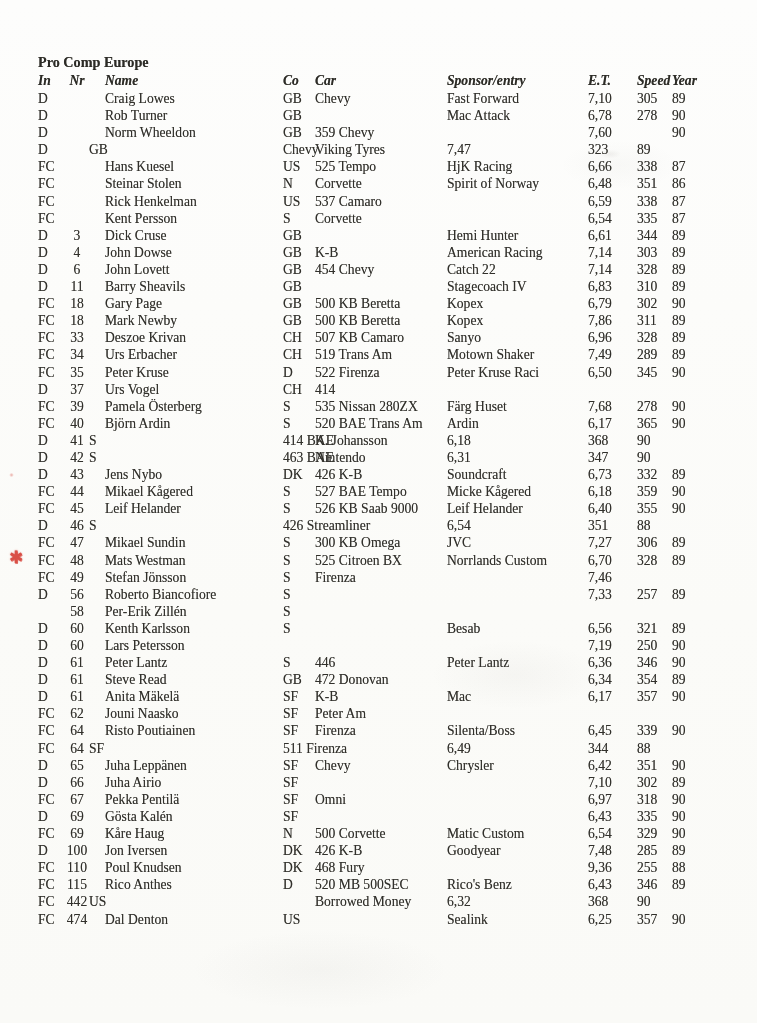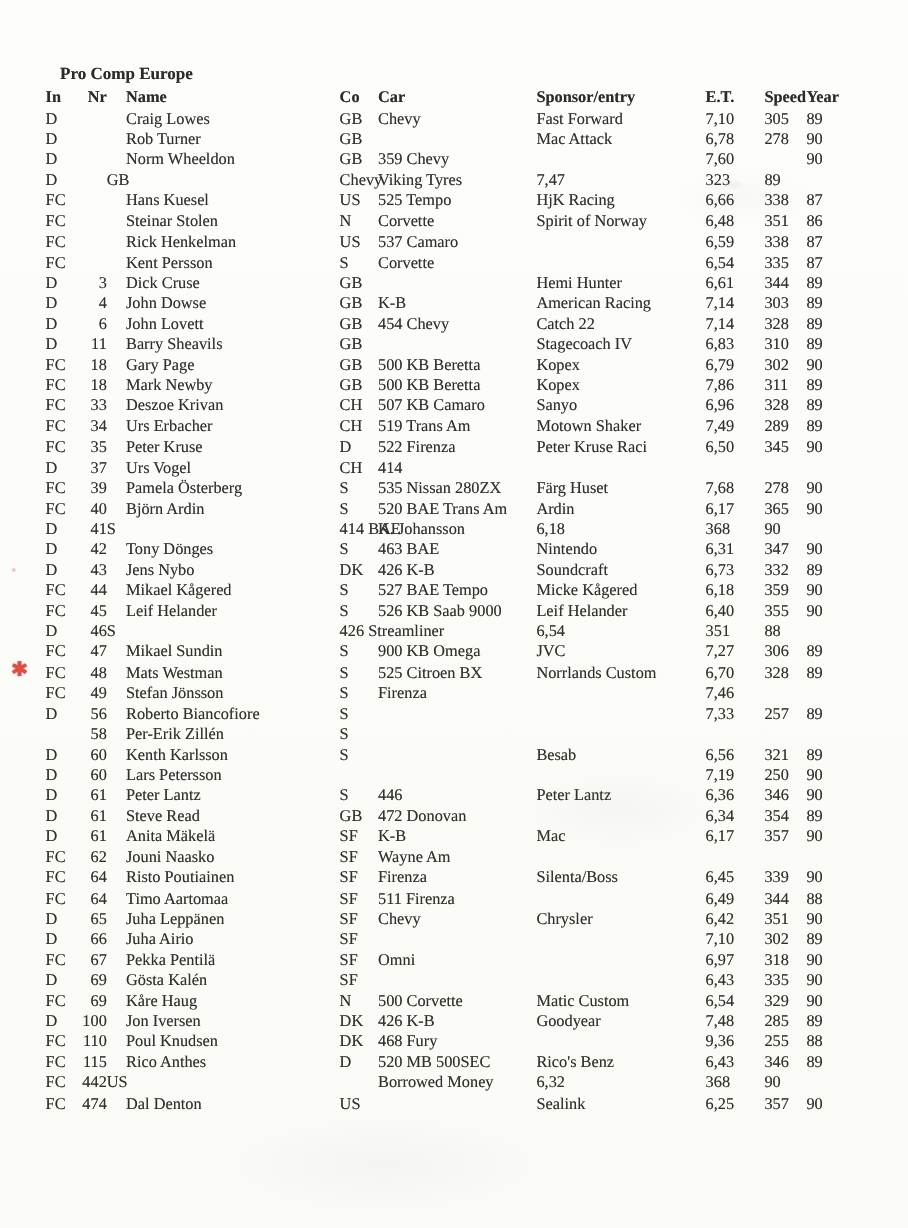--- a/index.html
+++ b/index.html
@@ -7,43 +7,44 @@
     width:757px;height:1023px;position:relative;overflow:hidden;
     background:#fcfcfa;
     font-family:"Liberation Serif","DejaVu Serif",serif;
   }
   .page{
     position:absolute;inset:0;
     background:linear-gradient(180deg,#fdfdfc 0%,#fbfbf8 60%,#fafaf7 100%);
   }
   .sheet{position:absolute;top:53px;left:0;width:757px;}
   .title{
-    margin-left:50px;height:19px;line-height:19px;
+    margin-left:38px;height:19px;line-height:19px;
     font-weight:bold;font-size:14.2px;color:#2c2b26;
     text-shadow:0 0 .5px rgba(44,43,38,.55);
     white-space:nowrap;
   }
   .hdr,.row{
     display:grid;
     grid-template-columns:27px 24px 194px 32px 132px 141px 49px 35px 40px;
     padding-left:38px;
     white-space:nowrap;
     color:#31302b;
     font-size:13.6px;
   }
   .hdr{
     height:18px;line-height:18px;font-weight:bold;color:#2c2b26;
     text-shadow:0 0 .5px rgba(44,43,38,.55);
+    font-style:italic;
   }
   .row{
     height:17.1px;line-height:17.2px;position:relative;
     text-shadow:0 0 .45px rgba(49,48,43,.5);
   }
   .c{overflow:visible;}
-  .c1{text-align:right;}
+  .c1{text-align:center;}
   .c2{padding-left:16px;}
   .flag{
     position:absolute;left:9px;top:-3px;
     font-size:17px;line-height:17px;
     text-shadow:0 0 1.6px rgba(217,79,70,.85), 0.5px 0.5px 0 rgba(217,79,70,.7);
     letter-spacing:-2px;
   }
   .faint-dot{
     position:absolute;left:9px;top:7px;width:5px;height:4px;border-radius:50%;
     background:radial-gradient(circle,rgba(222,110,100,.55) 0%,rgba(222,110,100,0) 75%);
@@ -303,21 +304,20 @@
           <span class="c c3">S</span>
           <span class="c c4">414 BAE</span>
           <span class="c c5">K. Johansson</span>
           <span class="c c6">6,18</span>
           <span class="c c7">368</span>
           <span class="c c8">90</span>
         </div>
         <div class="row">
           <span class="c c0">D</span>
           <span class="c c1">42</span>
-          <span class="c c2">Tony Dönges</span>
           <span class="c c3">S</span>
           <span class="c c4">463 BAE</span>
           <span class="c c5">Nintendo</span>
           <span class="c c6">6,31</span>
           <span class="c c7">347</span>
           <span class="c c8">90</span>
         </div>
         <div class="row">
           <span class="c c0">D</span>
           <span class="c c1">43</span>
@@ -360,21 +360,21 @@
           <span class="c c5"></span>
           <span class="c c6">6,54</span>
           <span class="c c7">351</span>
           <span class="c c8">88</span>
         </div>
         <div class="row">
           <span class="c c0">FC</span>
           <span class="c c1">47</span>
           <span class="c c2">Mikael Sundin</span>
           <span class="c c3">S</span>
-          <span class="c c4">900 KB Omega</span>
+          <span class="c c4">300 KB Omega</span>
           <span class="c c5">JVC</span>
           <span class="c c6">7,27</span>
           <span class="c c7">306</span>
           <span class="c c8">89</span>
         </div>
         <div class="row">
           <span class="c c0">FC</span>
           <span class="c c1">48</span>
           <span class="c c2">Mats Westman</span>
           <span class="c c3">S</span>
@@ -471,41 +471,40 @@
           <span class="c c5">Mac</span>
           <span class="c c6">6,17</span>
           <span class="c c7">357</span>
           <span class="c c8">90</span>
         </div>
         <div class="row">
           <span class="c c0">FC</span>
           <span class="c c1">62</span>
           <span class="c c2">Jouni Naasko</span>
           <span class="c c3">SF</span>
-          <span class="c c4">Wayne Am</span>
+          <span class="c c4">Peter Am</span>
           <span class="c c5"></span>
           <span class="c c6"></span>
           <span class="c c7"></span>
           <span class="c c8"></span>
         </div>
         <div class="row">
           <span class="c c0">FC</span>
           <span class="c c1">64</span>
           <span class="c c2">Risto Poutiainen</span>
           <span class="c c3">SF</span>
           <span class="c c4">Firenza</span>
           <span class="c c5">Silenta/Boss</span>
           <span class="c c6">6,45</span>
           <span class="c c7">339</span>
           <span class="c c8">90</span>
         </div>
         <div class="row">
           <span class="c c0">FC</span>
           <span class="c c1">64</span>
-          <span class="c c2">Timo Aartomaa</span>
           <span class="c c3">SF</span>
           <span class="c c4">511 Firenza</span>
           <span class="c c5"></span>
           <span class="c c6">6,49</span>
           <span class="c c7">344</span>
           <span class="c c8">88</span>
         </div>
         <div class="row">
           <span class="c c0">D</span>
           <span class="c c1">65</span>

